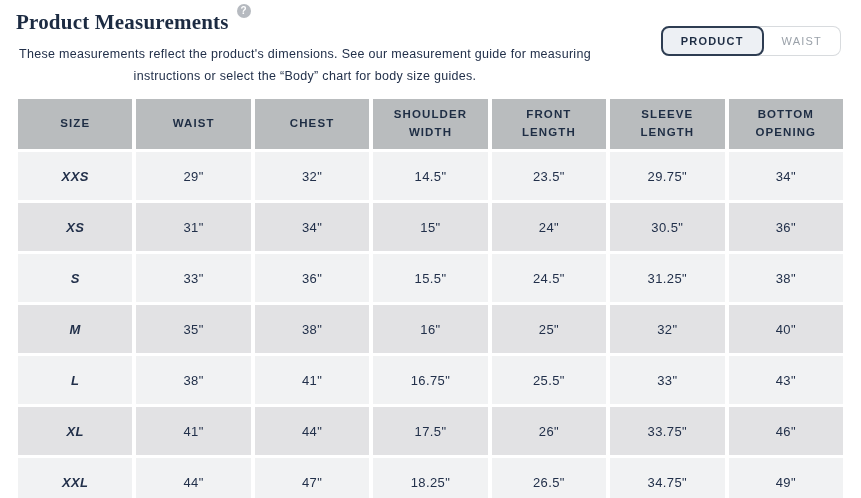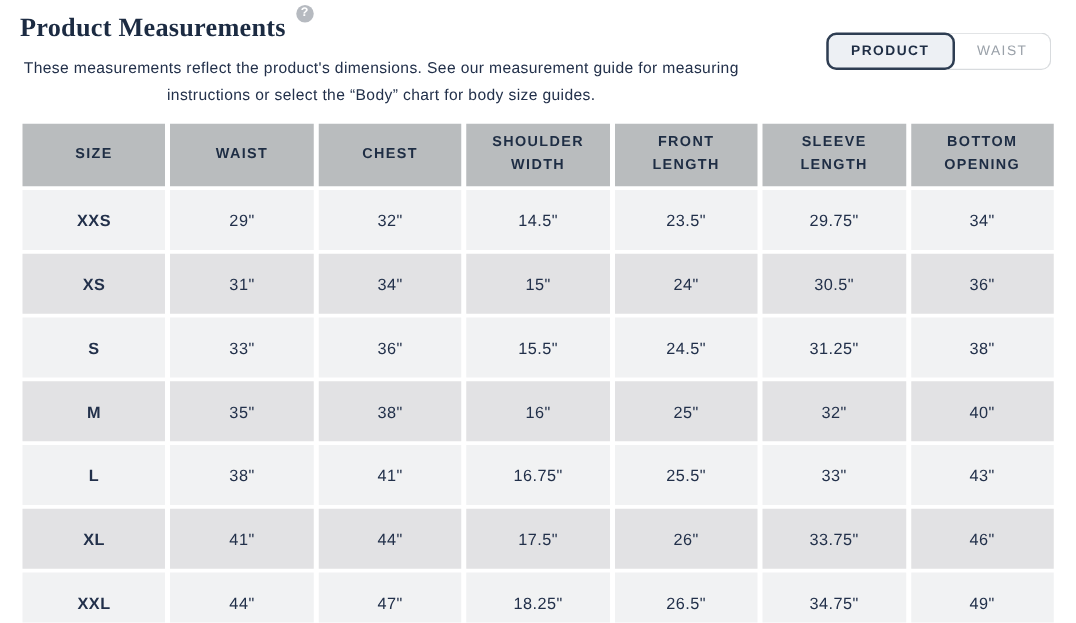--- a/index.html
+++ b/index.html
@@ -124,20 +124,21 @@
     letter-spacing: 0.4px;
     color: #22304a;
     padding: 2px 6px;
   }
   tr.row-light td { background: #f1f2f3; }
   tr.row-dark  td { background: #e2e2e4; margin-top: 36px; }
   td.size-cell {
     font-weight: 700;
     font-size: 13.5px;
     letter-spacing: 0.8px;
+    font-style: italic;
   }
 </style>
 </head>
 <body>
 
 <div class="page">
 
   <div class="header">
     <div class="title-row">
       <span class="page-title">Product Measurements</span>

